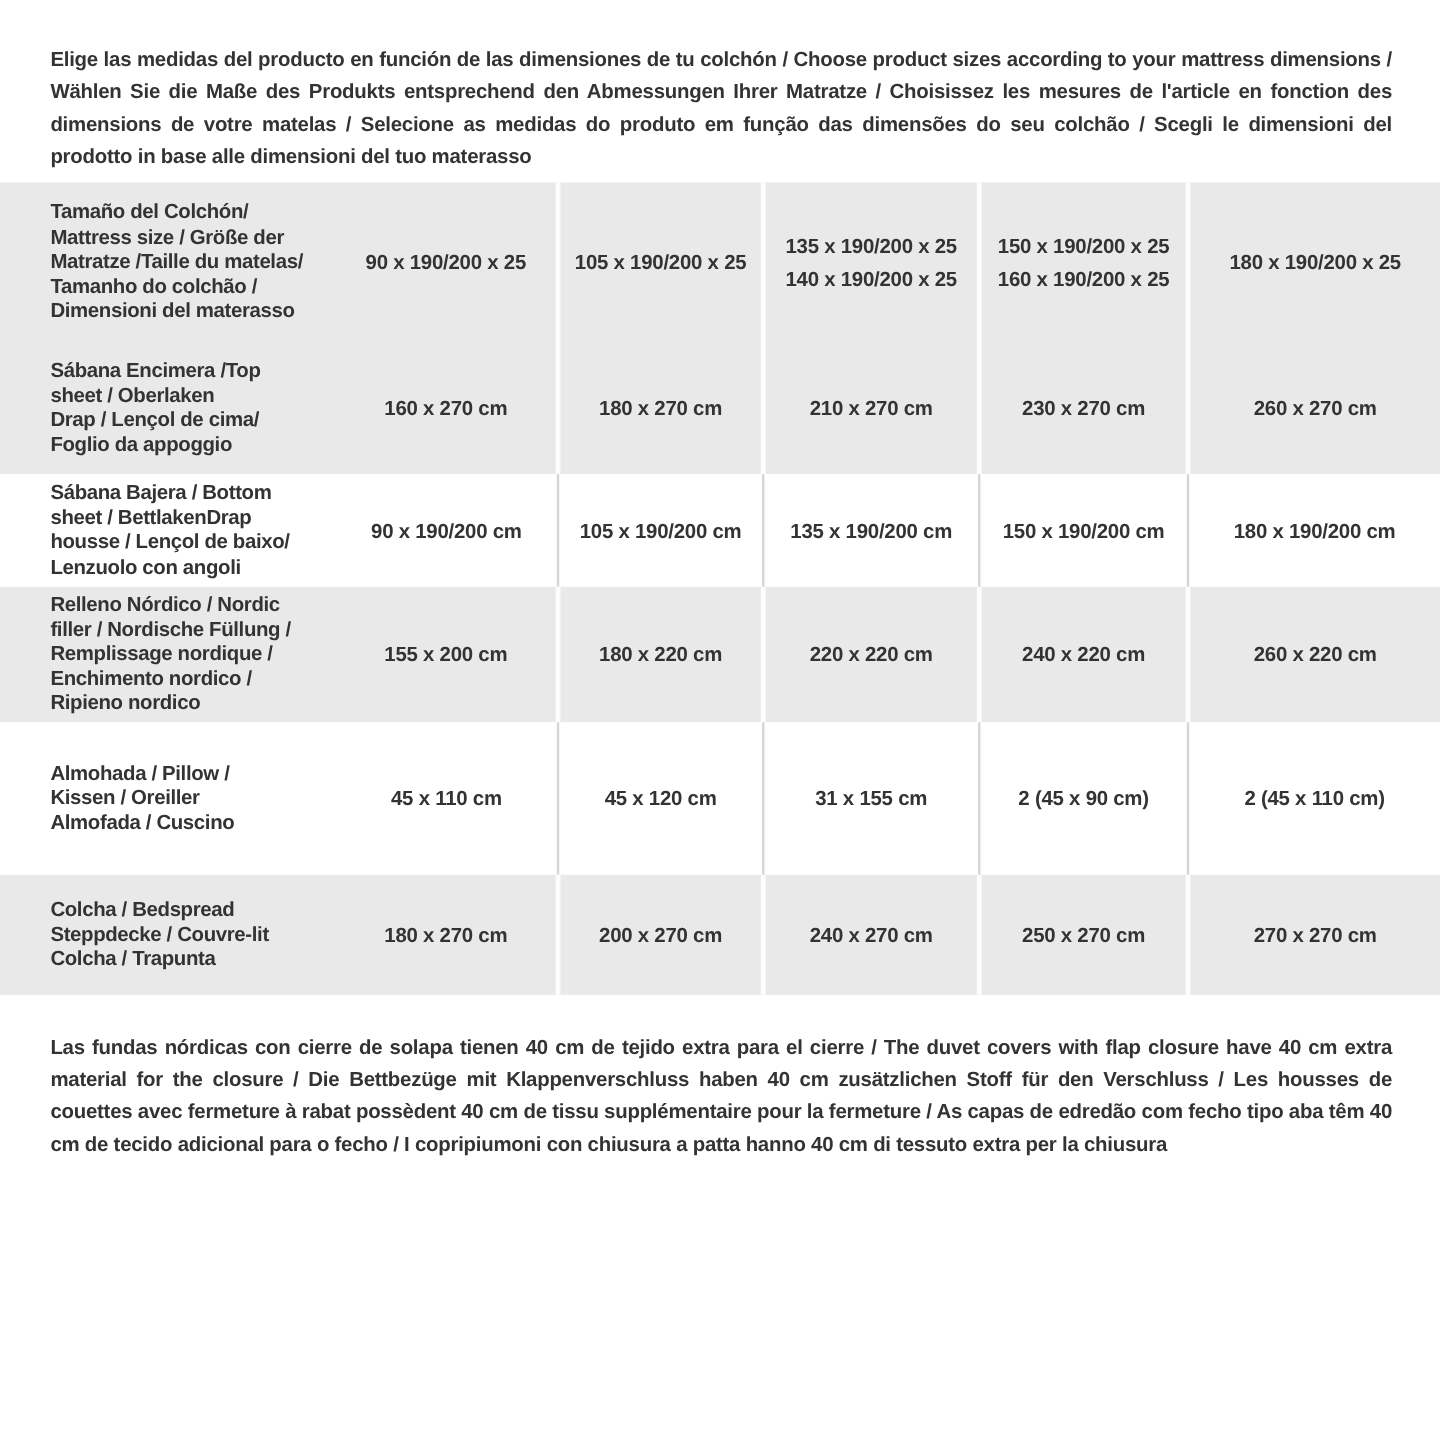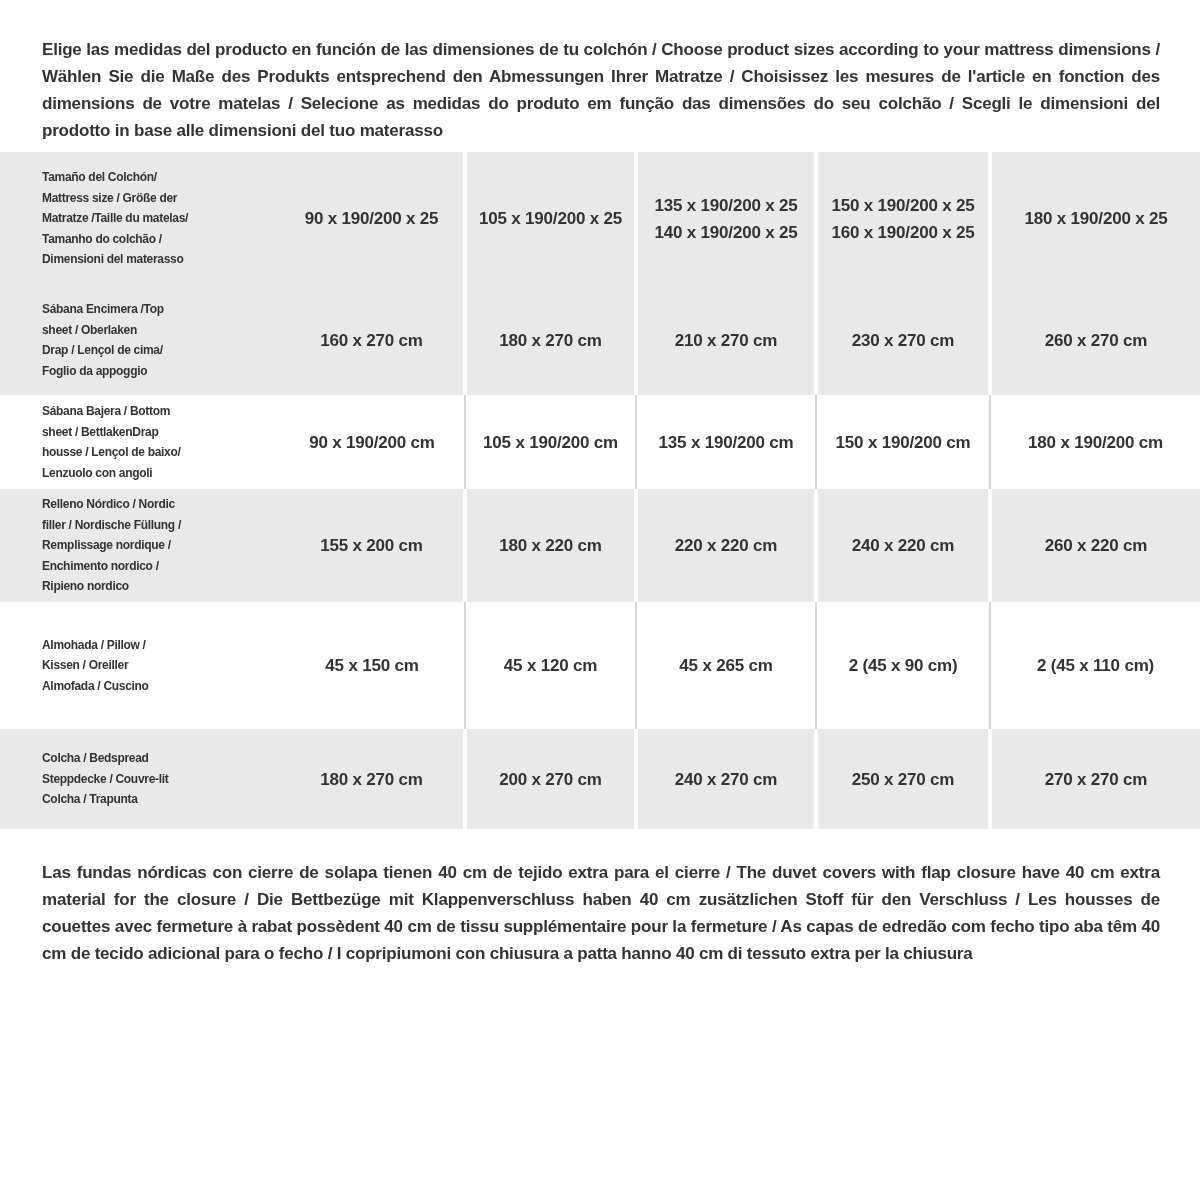--- a/index.html
+++ b/index.html
@@ -33,21 +33,21 @@
   }
   table.size-table td { vertical-align: middle; }
 
   tr.gray  { background: var(--row-shade, #e9e9e9); }
   tr.white { background: #ffffff; }
 
   td.label {
     text-align: left;
     padding-left: 42px;
     padding-right: 6px;
-    font-size: 12px;
+    font-size: 17px;
     line-height: 20.5px;
     letter-spacing: -0.3px;
     white-space: pre-line;
   }
   td.val {
     text-align: center;
     font-size: 17px;
     line-height: 27px;
     white-space: pre-line;
   }
@@ -130,23 +130,23 @@
         <td class="val">180 x 220 cm</td>
         <td class="val">220 x 220 cm</td>
         <td class="val">240 x 220 cm</td>
         <td class="val">260 x 220 cm</td>
       </tr>
 
       <tr class="white">
         <td class="label">Almohada  / Pillow /
 Kissen / Oreiller
 Almofada / Cuscino</td>
-        <td class="val">45 x 150 cm</td>
+        <td class="val">45 x 110 cm</td>
         <td class="val">45 x 120 cm</td>
-        <td class="val">45 x 265 cm</td>
+        <td class="val">31 x 155 cm</td>
         <td class="val">2 (45 x 90 cm)</td>
         <td class="val">2 (45 x 110 cm)</td>
       </tr>
 
       <tr class="gray">
         <td class="label">Colcha / Bedspread
 Steppdecke / Couvre-lit
 Colcha / Trapunta</td>
         <td class="val">180 x 270 cm</td>
         <td class="val">200 x 270 cm</td>

